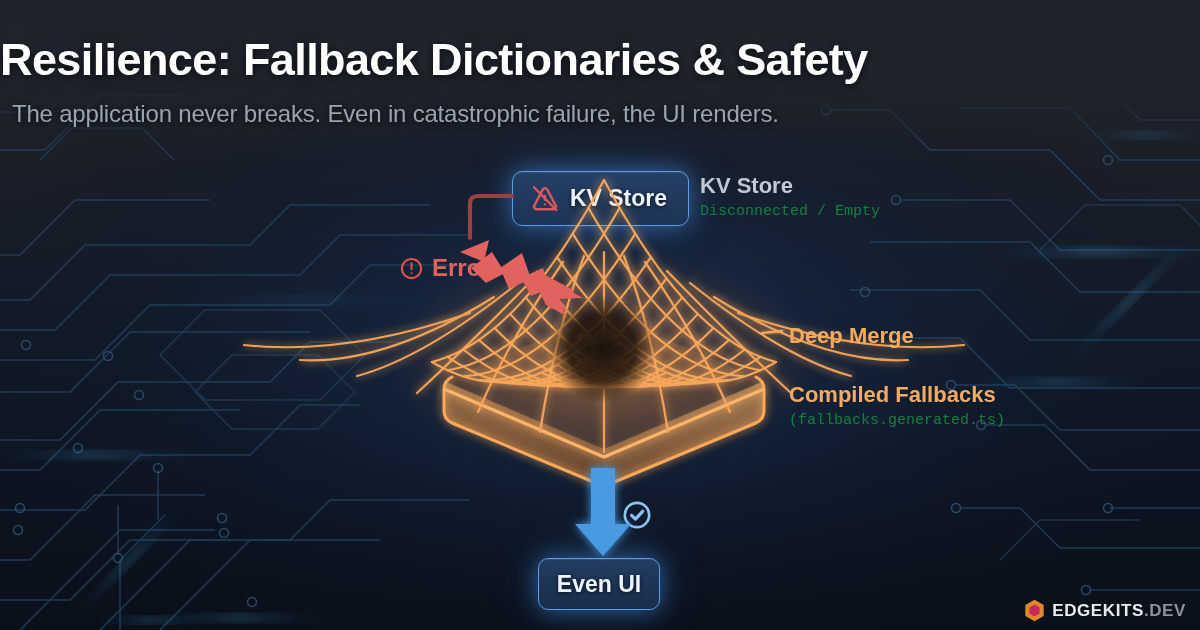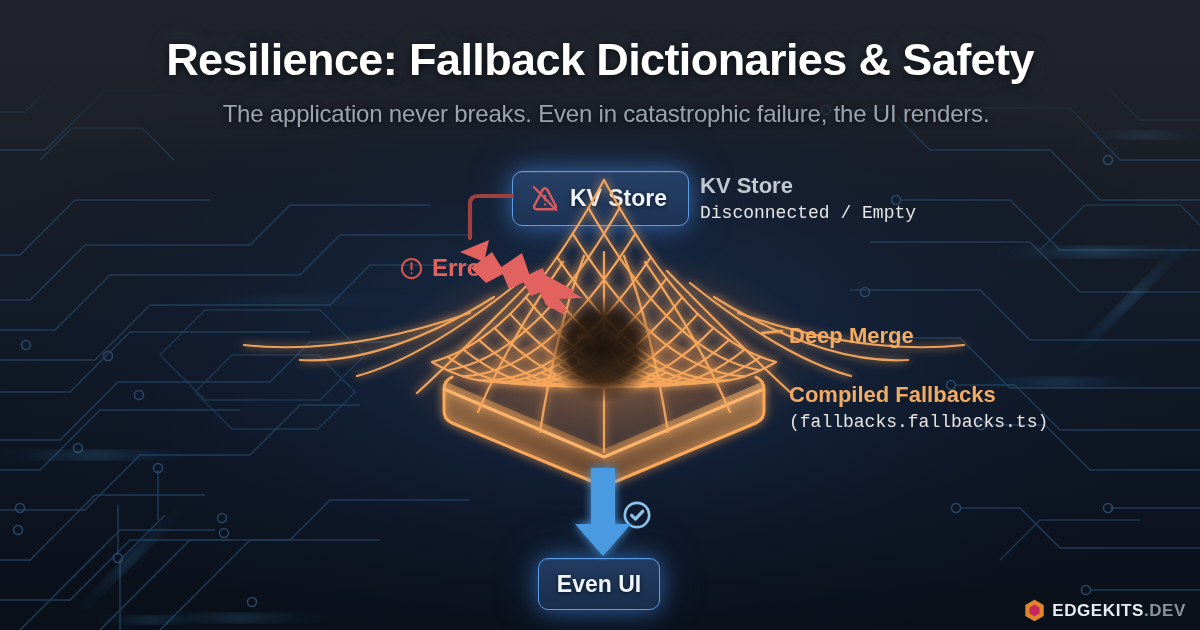--- a/index.html
+++ b/index.html
@@ -17,21 +17,21 @@
     overflow:hidden;
   }
   #bg-circuit { position:absolute; inset:0; }
   #bg-top-flat {
     position:absolute; left:0; top:0; width:1200px; height:150px;
     background:linear-gradient(180deg,#20232b 0%,#1f222a 55%,rgba(29,32,40,0.0) 100%);
     pointer-events:none;
   }
 
   
-  .header { position:absolute; left:0; top:0; width:1200px; text-align:center; z-index:6; }
+  .header { position:absolute; left:0; top:0; width:1200px; text-align:left; z-index:6; }
   .title {
     margin-top:34px;
     font-size:45px; font-weight:bold; color:#ffffff; letter-spacing:-0.6px;
     text-shadow:0 2px 10px rgba(0,0,0,0.85), 0 0 26px rgba(120,160,220,0.18);
   }
   .subtitle {
     margin-top:14px; font-size:24px; color:#9aa3af; letter-spacing:-0.2px;
     text-shadow:0 1px 6px rgba(0,0,0,0.8);
     padding-left:12px;
   }
@@ -46,21 +46,21 @@
     background:linear-gradient(180deg, rgba(47,83,134,0.62) 0%, rgba(34,62,104,0.62) 100%);
     box-shadow:0 0 22px rgba(70,140,230,0.55), 0 0 48px rgba(60,120,210,0.28), inset 0 1px 0 rgba(255,255,255,0.08);
     color:#eef4fb; font-size:23px; font-weight:bold;
     text-shadow:0 1px 4px rgba(0,0,0,0.7);
   }
   #kv-node { left:512px; top:171px; width:177px; height:55px; padding-right:4px; }
   #valid-node { left:538px; top:558px; width:122px; height:52px; }
 
   .side-label { position:absolute; }
   .side-title { font-size:22px; font-weight:bold; line-height:1.25; }
-  .side-sub { font-size:18px; font-family:"Liberation Mono", monospace; color:#e5e5e5; margin-top:3px; }
+  .side-sub { font-size:15px; font-family:"Liberation Mono", monospace; color:#15803d; margin-top:3px; }
   .t-grey { color:#c2c8d2; }
   .t-orange { color:#f2ab63; }
 
   #kv-side { left:700px; top:172px; }
   #merge-side { left:789px; top:322px; }
   #fallback-side { left:789px; top:381px; }
 
   #error-label {
     position:absolute; left:399px; top:254px;
     display:flex; align-items:center; gap:8px;
@@ -385,21 +385,21 @@
     <div class="side-title t-grey">KV Store</div>
     <div class="side-sub">Disconnected / Empty</div>
   </div>
 
   <div class="side-label" id="merge-side">
     <div class="side-title t-orange">Deep Merge</div>
   </div>
 
   <div class="side-label" id="fallback-side">
     <div class="side-title t-orange">Compiled Fallbacks</div>
-    <div class="side-sub">(fallbacks.fallbacks.ts)</div>
+    <div class="side-sub">(fallbacks.generated.ts)</div>
   </div>
 
   <div id="error-label">
     <span style="display:flex">
       <svg width="25" height="25" viewBox="0 0 24 24" fill="none" stroke="#d8534f" stroke-width="2" stroke-linecap="round">
         <circle cx="12" cy="12" r="9.2"></circle>
         <path d="M12 7 v5.8"></path>
         <circle cx="12" cy="16.6" r="1" fill="#d8534f" stroke="none"></circle>
       </svg>
     </span>

